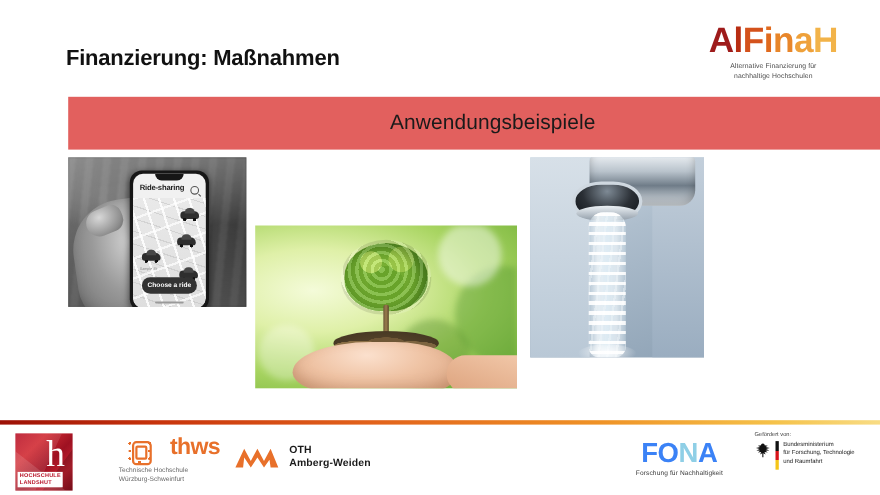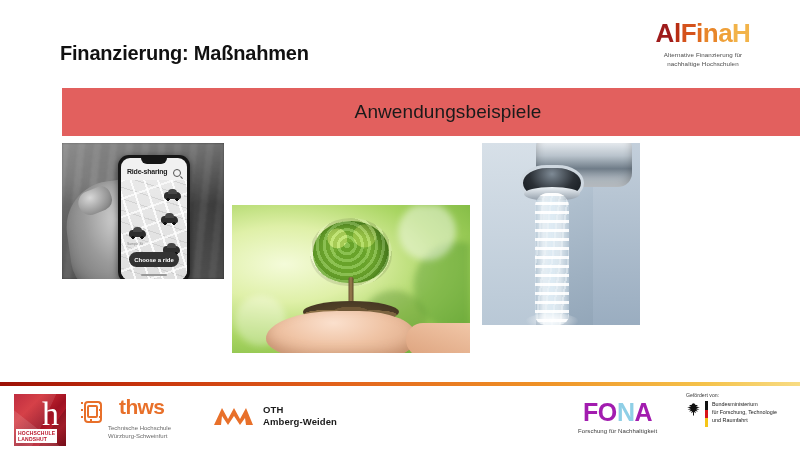--- a/index.html
+++ b/index.html
@@ -25,21 +25,21 @@
   }
 
   
   .brand-logo {
     position: absolute;
     right: 22px; top: 20px;
     width: 150px;
     text-align: center;
   }
   .brand-wordmark {
-    font-size: 26px; font-weight: 700;
+    font-size: 32px; font-weight: 700;
     letter-spacing: -0.5px;
     line-height: 1;
     white-space: nowrap;
   }
   .brand-wordmark .c1 { color: #9e1b1b; }
   .brand-wordmark .c2 { color: #b82d12; }
   .brand-wordmark .c3 { color: #d4521c; }
   .brand-wordmark .c4 { color: #e06a1e; }
   .brand-wordmark .c5 { color: #e8862a; }
   .brand-wordmark .c6 { color: #efa13a; }
@@ -325,21 +325,21 @@
   }
   .ls-label {
     position: absolute; left: 2px; bottom: 3px;
     background: #fff; color: #b8152a;
     font-size: 5px; font-weight: 700; line-height: 1.25;
     padding: 1px 2px; letter-spacing: .2px;
   }
 
   
   .logo-thws { position: absolute; left: 80px; top: 6px; width: 120px; }
-  .thws-row { display: flex; align-items: flex-start; gap: 17px; }
+  .thws-row { display: flex; align-items: flex-start; gap: 17px; justify-content: flex-end; }
   .thws-mark {
     width: 22px; height: 22px; position: relative; flex: none; margin-top: 1px;
   }
   .thws-mark .sq {
     position: absolute; left: 4px; top: 2px; width: 14px; height: 18px;
     border: 2.5px solid #e8702a; border-radius: 4px;
   }
   .thws-mark .sq2 {
     position: absolute; left: 7px; top: 6px; width: 7px; height: 9px;
     border: 2px solid #e8702a; border-radius: 2px;
@@ -366,21 +366,21 @@
 
   
   .logo-oth { position: absolute; left: 212px; top: 12px; display: flex; align-items: center; gap: 9px; }
   .oth-mark { width: 42px; height: 20px; position: relative; }
   .oth-mark svg { display: block; }
   .oth-word { font-size: 9.5px; font-weight: 700; color: #1a1a1a; line-height: 1.25; letter-spacing: .1px; }
 
   
   .logo-fona { position: absolute; left: 578px; top: 8px; text-align: center; }
   .fona-word { font-size: 25px; font-weight: 700; line-height: 1; letter-spacing: -.4px; }
-  .fona-word .g { color: #a21caf; }
+  .fona-word .g { color: #3b82f6; }
   .fona-word .b { color: #8fcfe6; }
   .fona-sub { font-size: 6px; color: #3a3a3a; margin-top: 3px; letter-spacing: .1px; }
 
   
   .logo-bmbf { position: absolute; left: 686px; top: 0px; width: 108px; }
   .bmbf-kicker { font-size: 5.2px; color: #3a3a3a; margin-bottom: 3px; }
   .bmbf-row { display: flex; align-items: flex-start; gap: 4px; }
   .bmbf-eagle {
     width: 15px; height: 15px; flex: none; position: relative; margin-top: 1px;
   }

